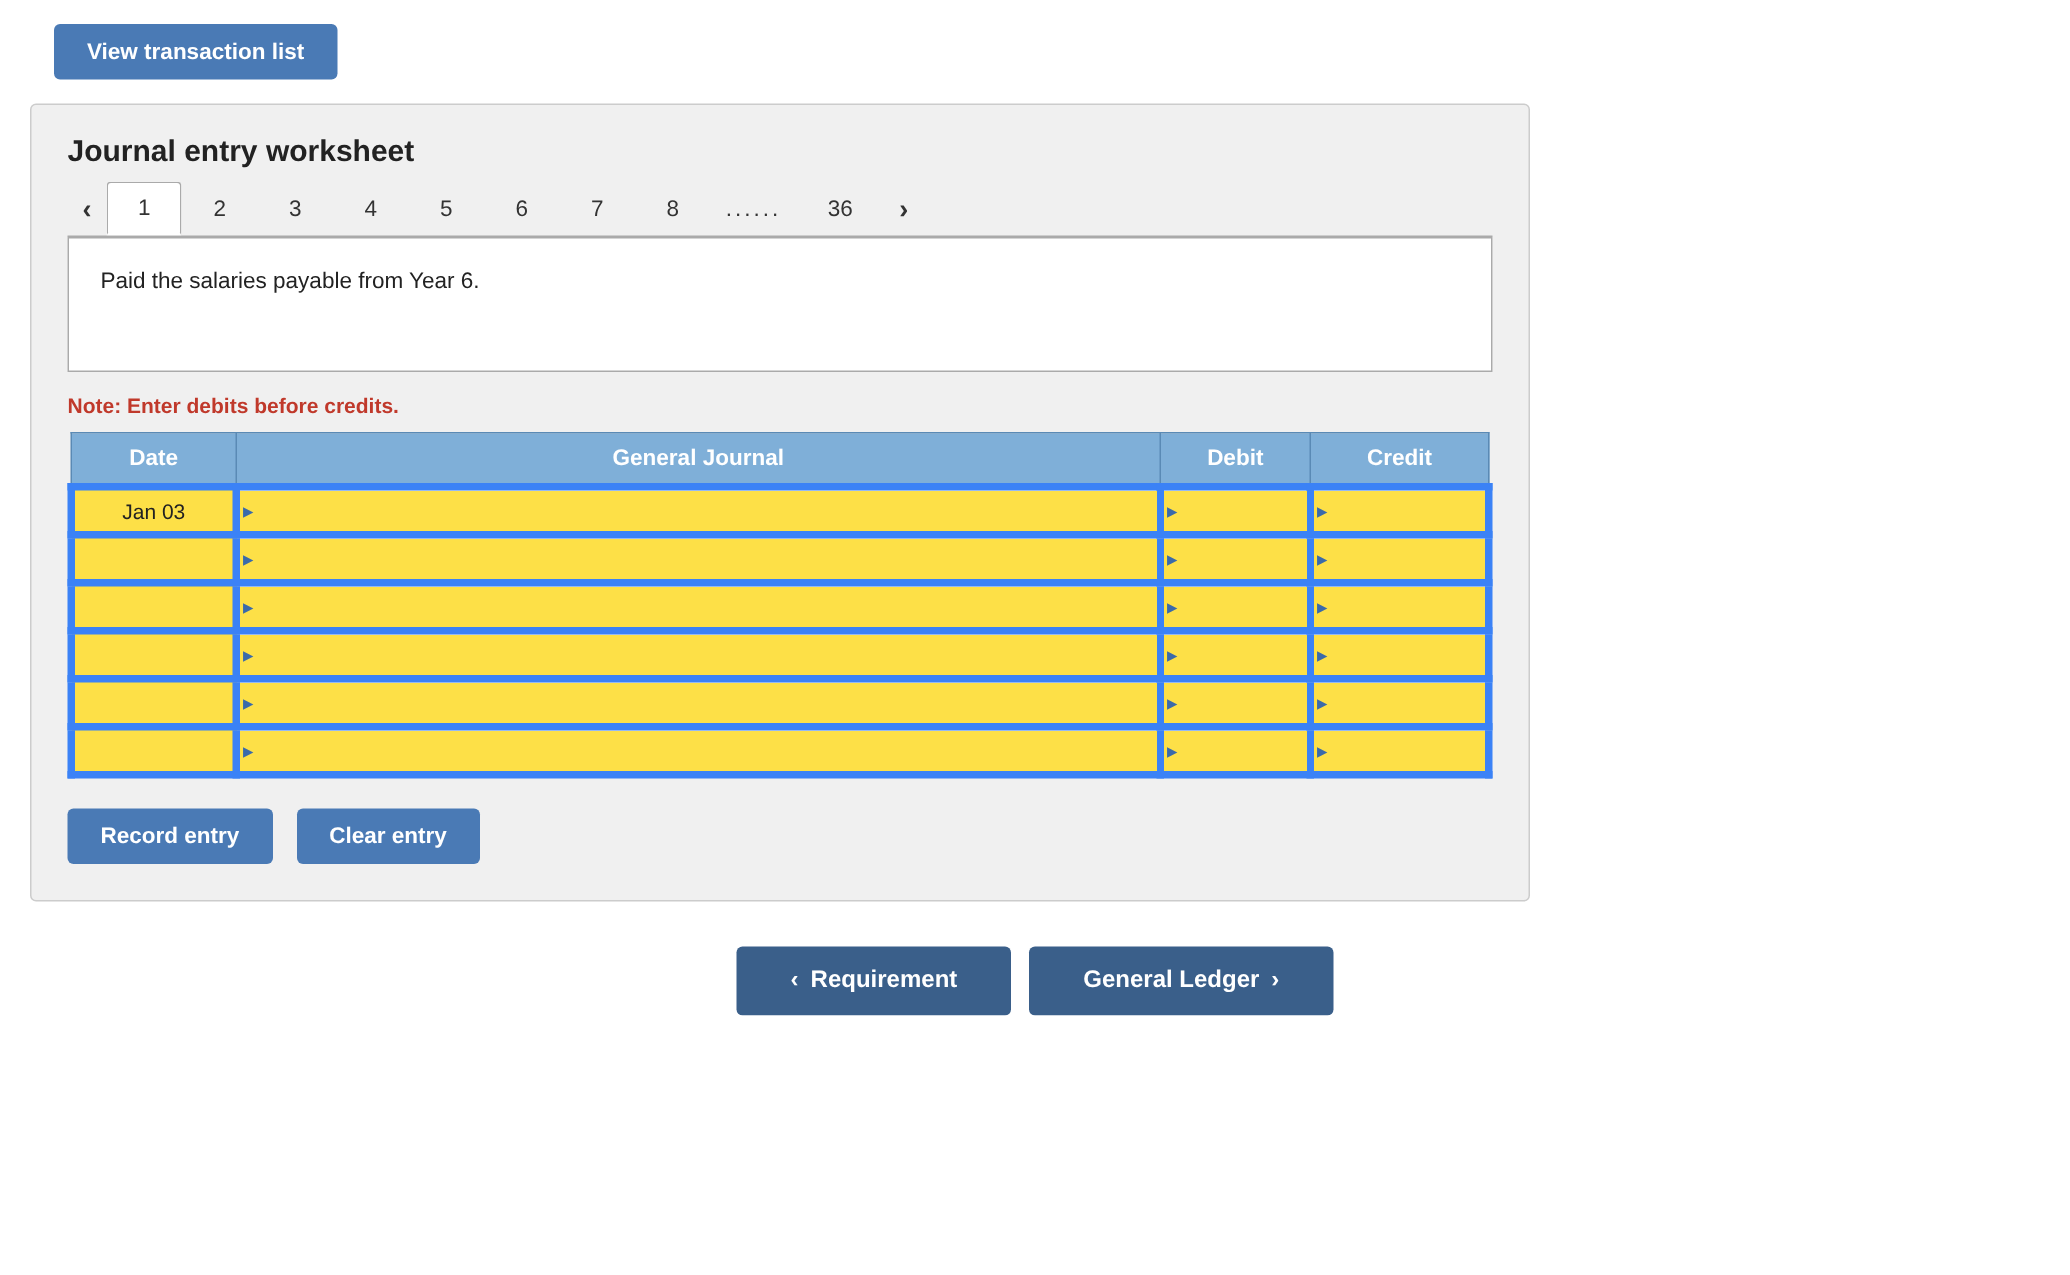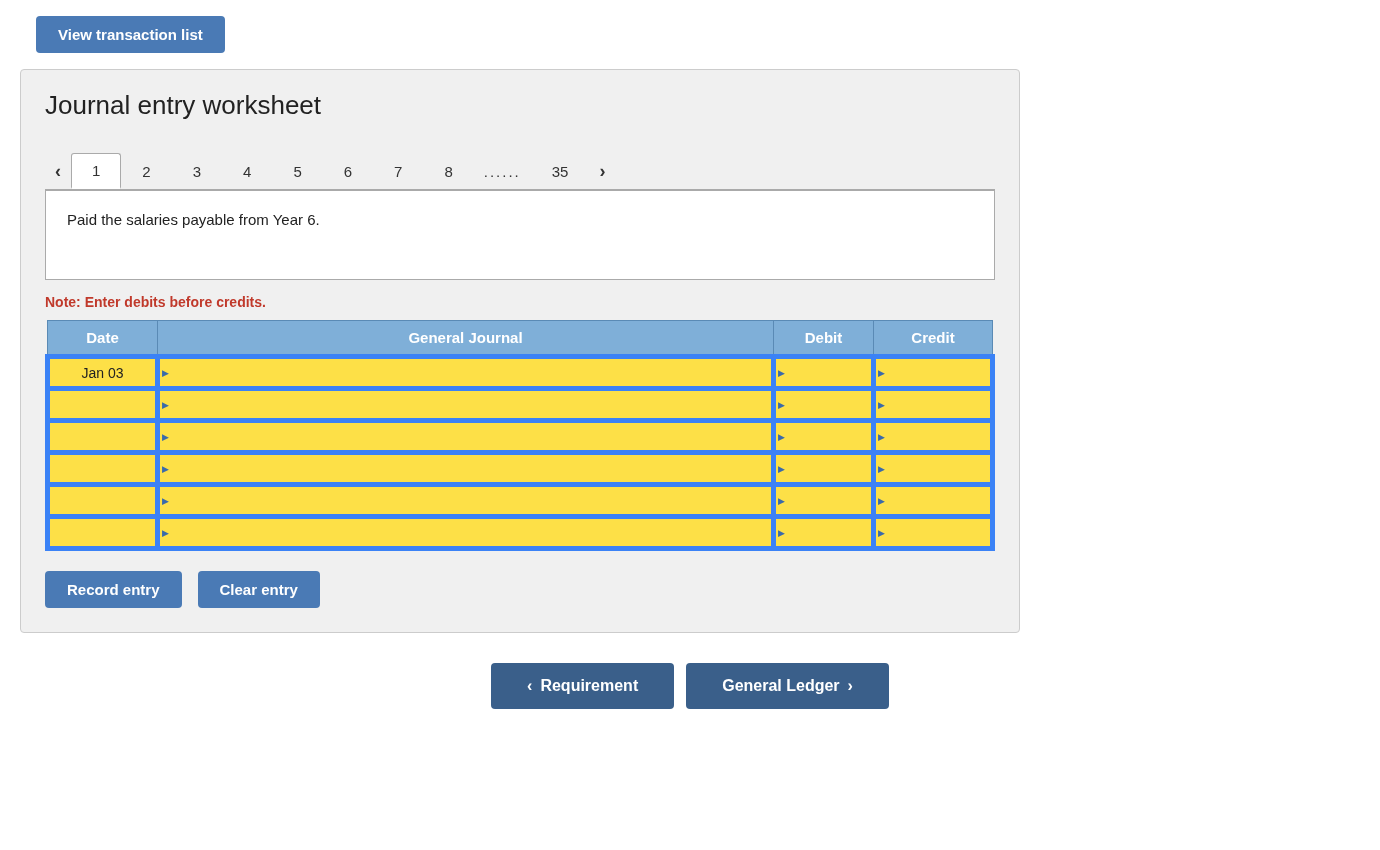--- a/index.html
+++ b/index.html
@@ -35,23 +35,23 @@
     .worksheet-container {
       margin: 0 20px 30px 20px;
       background: #f0f0f0;
       border: 1px solid #ccc;
       border-radius: 4px;
       padding: 20px 24px 24px 24px;
       max-width: 1000px;
     }
 
     .worksheet-title {
-      font-size: 26px;
-      font-weight: normal;
-      margin-bottom: 32px;
+      font-size: 20px;
+      font-weight: bold;
+      margin-bottom: 8px;
     }
 
     .tabs-row {
       display: flex;
       align-items: center;
       border-bottom: 1px solid #aaa;
       margin-bottom: 0;
       gap: 0;
     }
 
@@ -214,21 +214,21 @@
     <button class="tab-nav-btn">‹</button>
     <div class="tab-item active">1</div>
     <div class="tab-item">2</div>
     <div class="tab-item">3</div>
     <div class="tab-item">4</div>
     <div class="tab-item">5</div>
     <div class="tab-item">6</div>
     <div class="tab-item">7</div>
     <div class="tab-item">8</div>
     <span class="tab-ellipsis">......</span>
-    <div class="tab-item">35</div>
+    <div class="tab-item">36</div>
     <button class="tab-nav-btn">›</button>
   </div>
 
   <div class="description-box">Paid the salaries payable from Year 6.</div>
 
   <div class="note-text">Note: Enter debits before credits.</div>
 
   <table class="journal-table">
     <thead>
       <tr>

